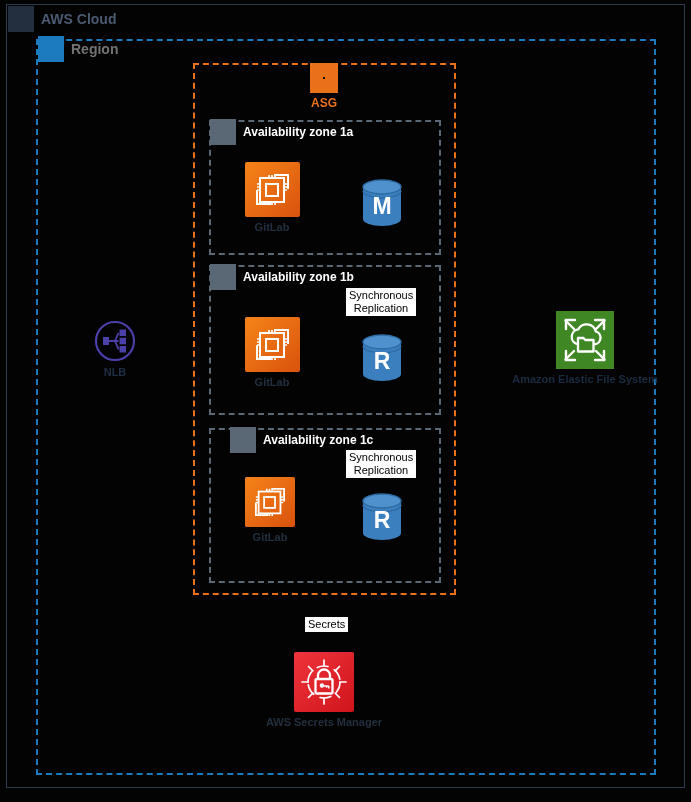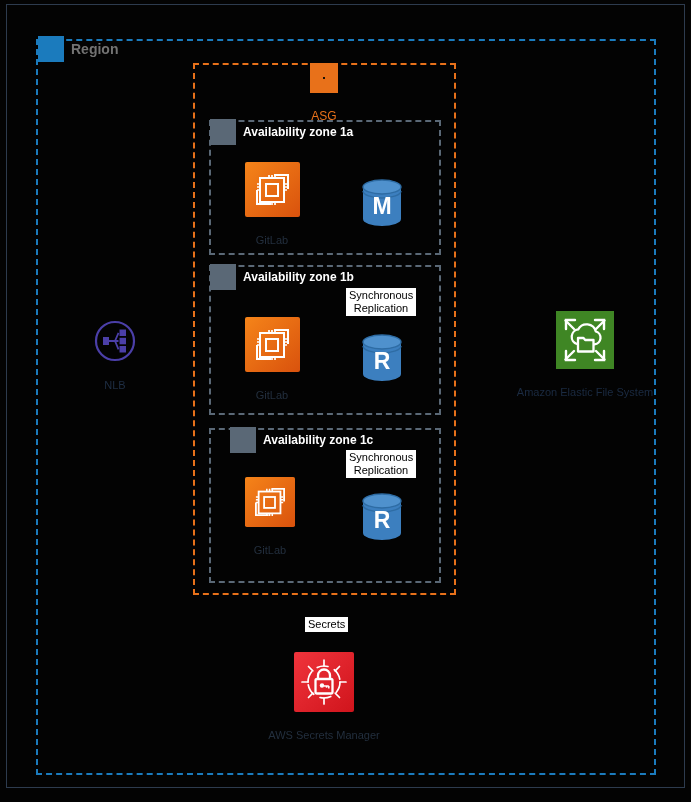--- a/index.html
+++ b/index.html
@@ -81,23 +81,23 @@
   .node {
     position: absolute;
     display: flex;
     flex-direction: column;
     align-items: center;
     width: 120px;
     margin-left: -60px;  
   }
   .node-icon { display: block; }
   .node-label {
-    margin-top: 17px;
+    margin-top: 4px;
     font-size: 11px;
-    font-weight: normal;
+    font-weight: bold;
     color: #232f3e;
     text-align: center;
     line-height: 1.15;
     white-space: nowrap;
   }
   .node-label.asg { color: #e8711a; font-size: 12px; }
   .node-label.nlb { color: #1f2f45; }
   .node-label.efs { color: #1b2b42; white-space: nowrap; }
 
   
@@ -133,20 +133,24 @@
 
 <div id="canvas">
 
   <div class="group aws-cloud-box"></div>
   <div class="group region-box"></div>
   <div class="group asg-box"></div>
   <div class="group az-box az-1a"></div>
   <div class="group az-box az-1b"></div>
   <div class="group az-box az-1c"></div>
 
+  <div class="grp-head head-cloud">
+    <span class="grp-icon cloud"></span>
+    <span class="grp-label cloud">AWS Cloud</span>
+  </div>
 
   <div class="grp-head head-region">
     <span class="grp-icon region"></span>
     <span class="grp-label region">Region</span>
   </div>
 
   <div class="grp-head head-az1a">
     <span class="grp-icon az"></span>
     <span class="grp-label az">Availability zone 1a</span>
   </div>

